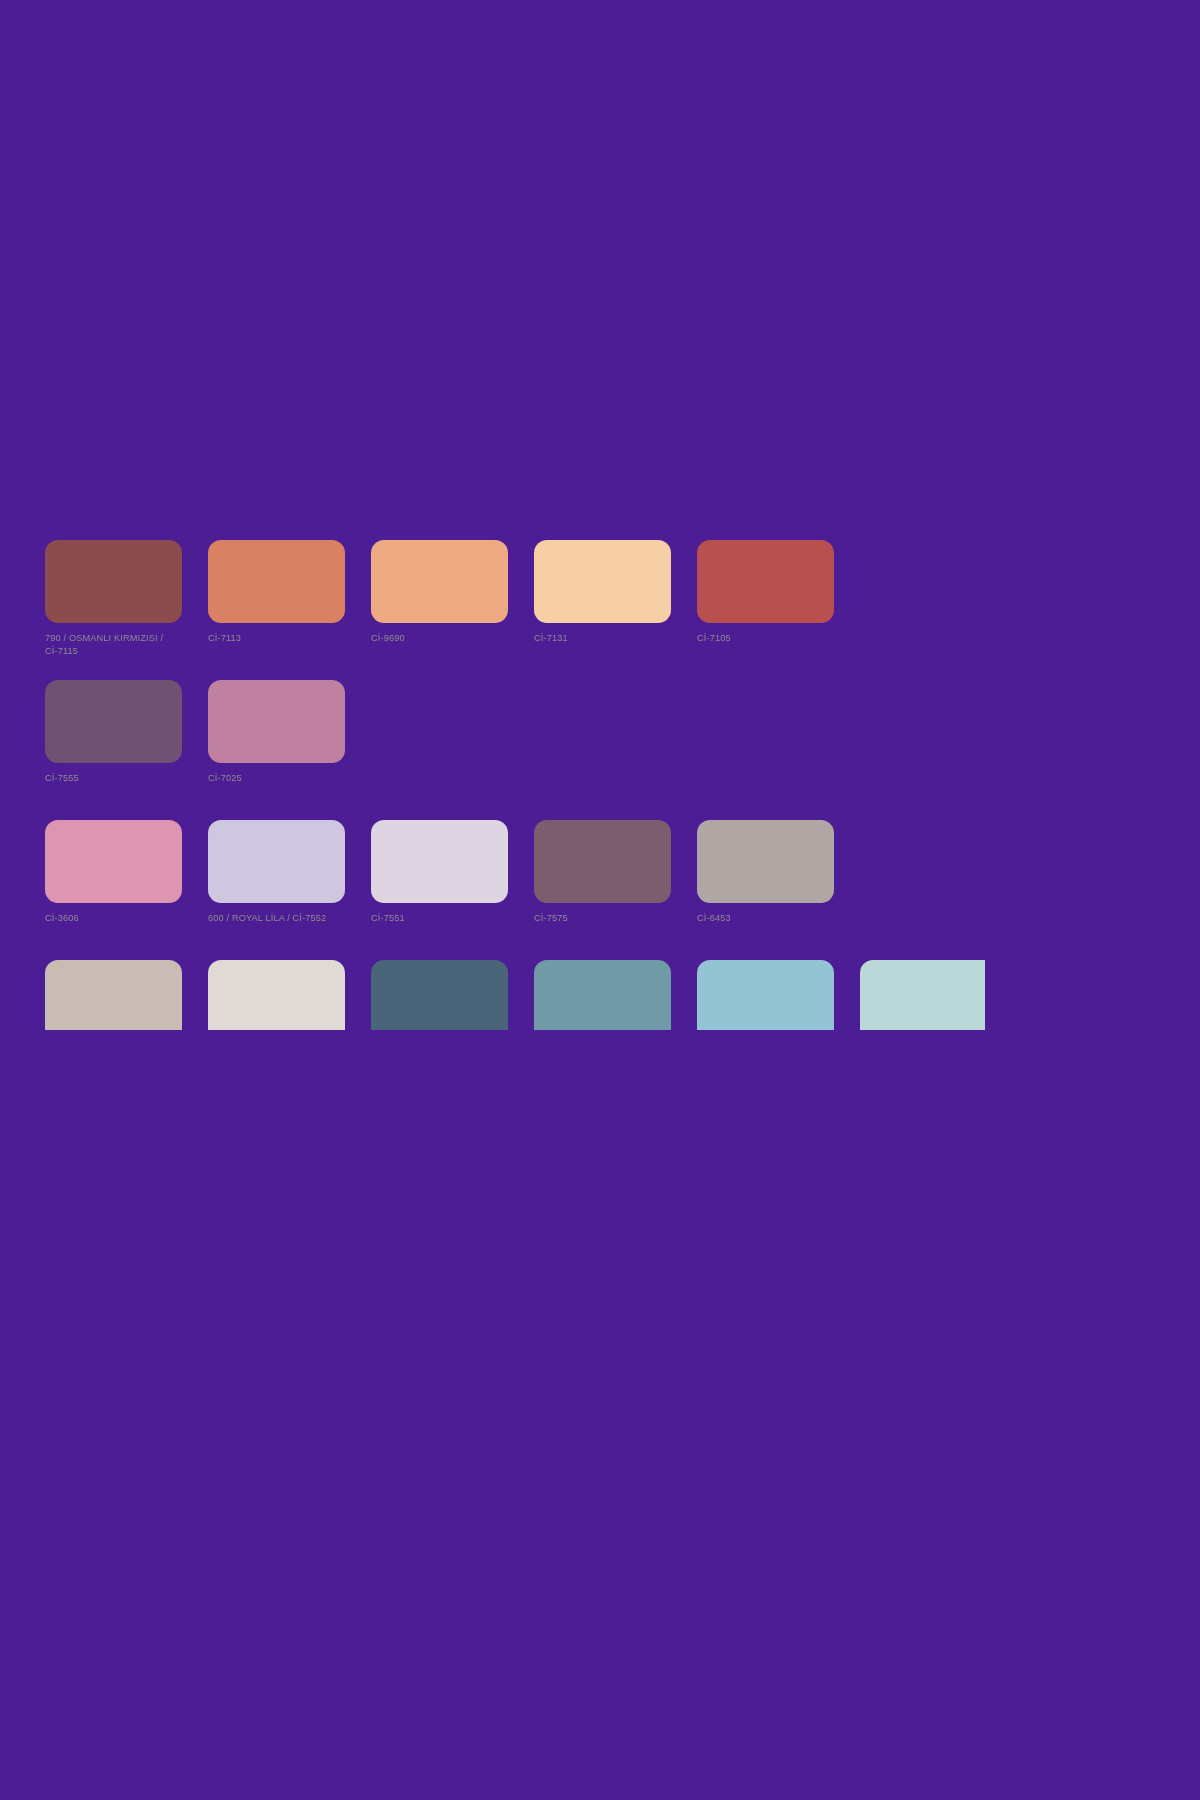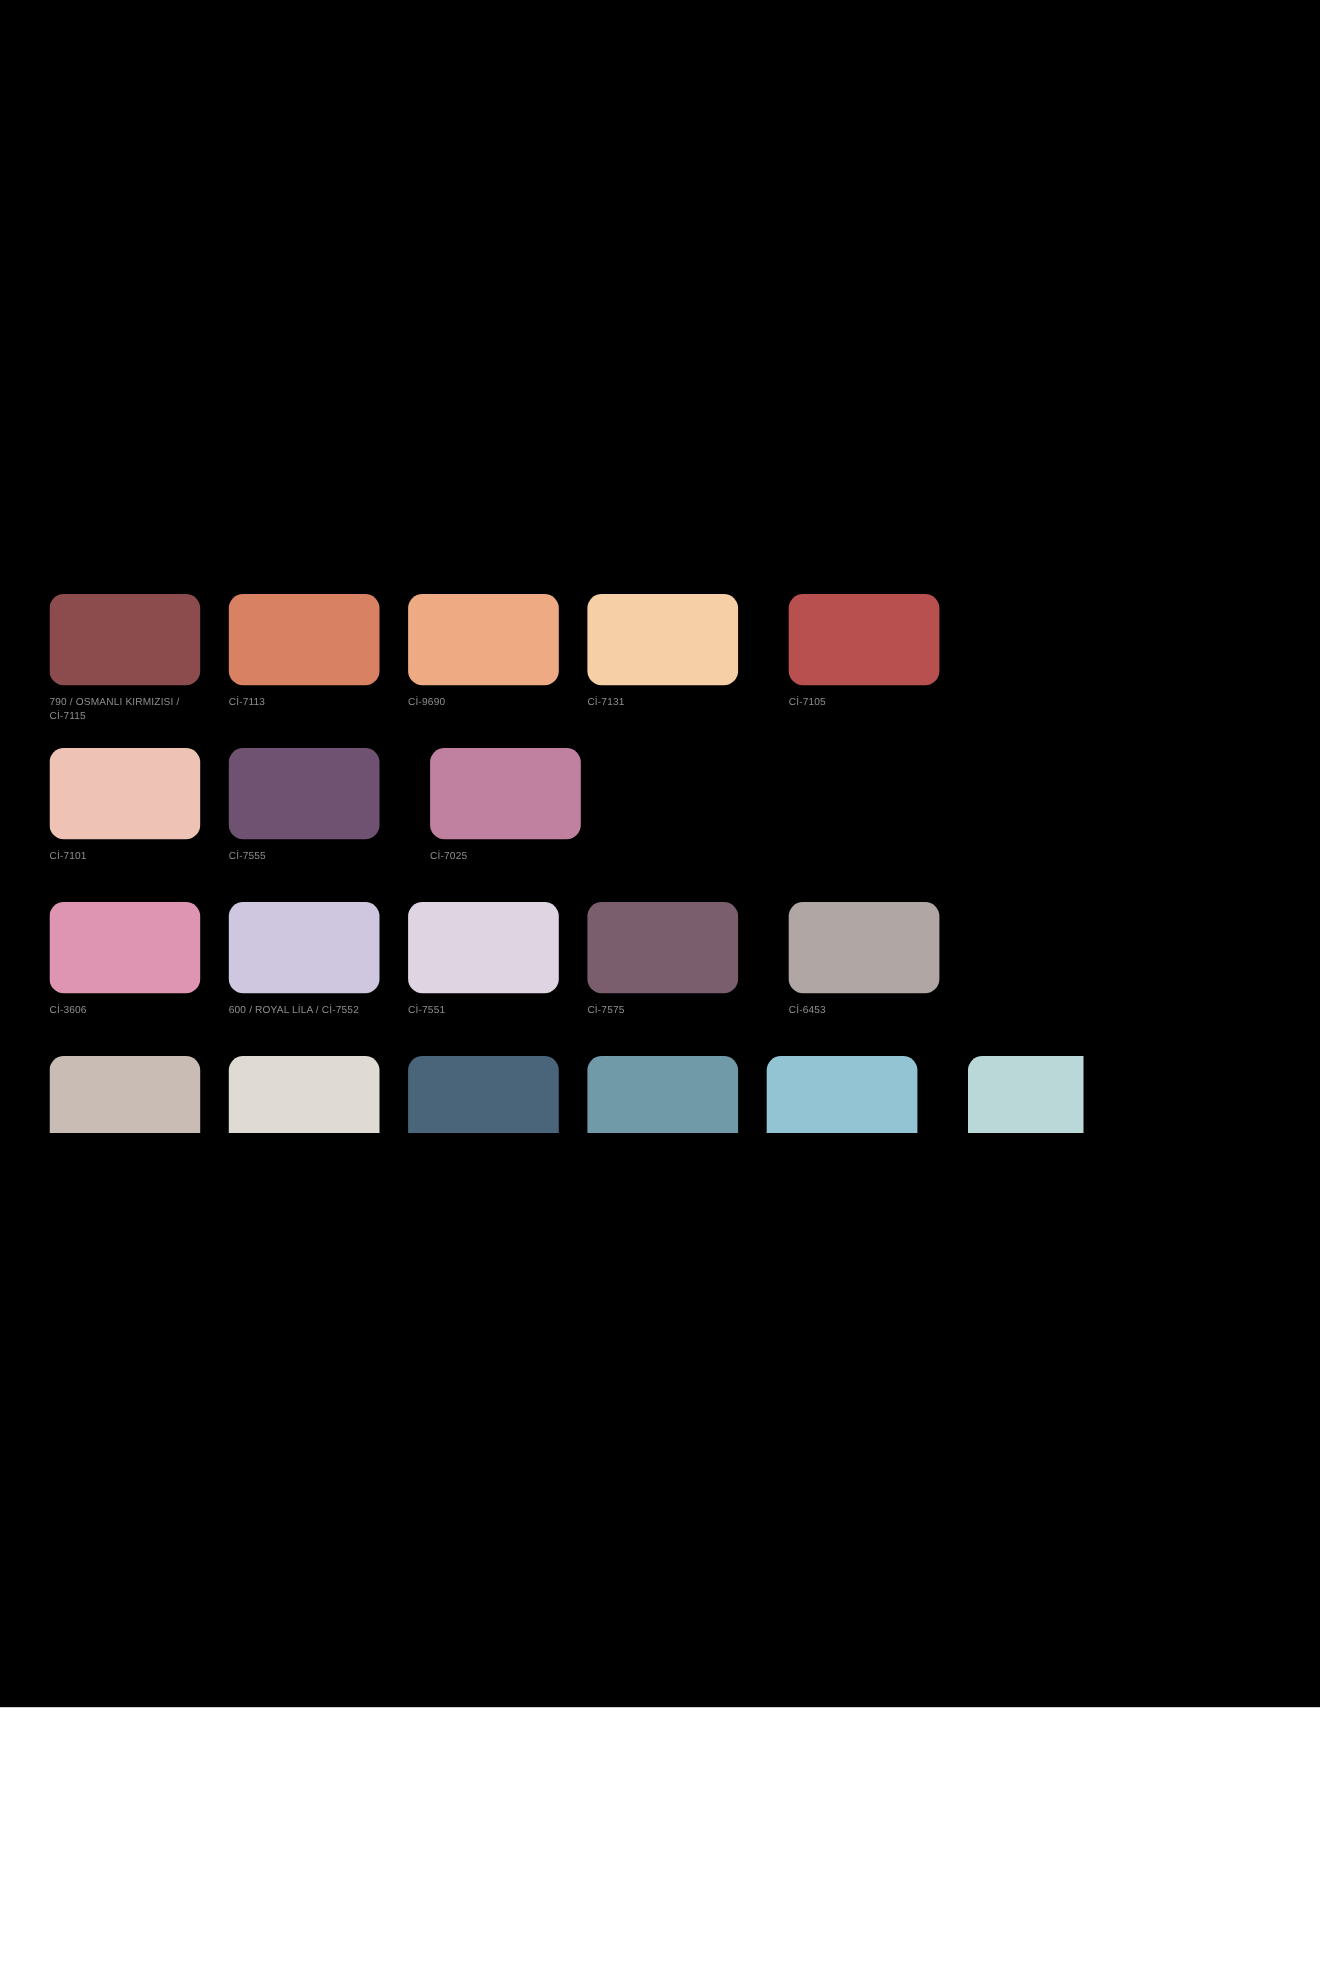--- a/index.html
+++ b/index.html
@@ -14,22 +14,22 @@
     position: relative;
     font-family: "Liberation Sans", sans-serif;
     overflow: hidden;
   }
 
   #palette-sheet {
     position: absolute;
     left: 0;
     top: 0;
     width: 1200px;
-    height: 1552px;
-    background: #000000;
+    height: 1800px;
+    background: #4c1d95;
   }
 
   #palette-grid {
     position: absolute;
     left: 45px;
     top: 540px;
     width: 940px;
     height: 490px;
     overflow: hidden;
   }
@@ -43,21 +43,20 @@
 
   .swatch-cell {
     width: 137px;
     margin-right: 26px;
     display: flex;
     flex-direction: column;
     align-items: flex-start;
   }
   .swatch-cell:last-child {
     margin-right: 0;
-    margin-left: 20px;
   }
 
   .swatch-chip {
     width: 137px;
     height: 83px;
     border-radius: 13px;
     flex: none;
   }
 
   .swatch-label {
@@ -93,24 +92,20 @@
         <div class="swatch-cell">
           <div class="swatch-chip" style="background: rgb(247, 207, 166);"></div>
           <div class="swatch-label">Cİ-7131</div>
         </div>
         <div class="swatch-cell">
           <div class="swatch-chip" style="background: rgb(183, 80, 79);"></div>
           <div class="swatch-label">Cİ-7105</div>
         </div>
       </div>
       <div class="swatch-row">
-        <div class="swatch-cell">
-          <div class="swatch-chip" style="background: rgb(238, 194, 180);"></div>
-          <div class="swatch-label">Cİ-7101</div>
-        </div>
         <div class="swatch-cell">
           <div class="swatch-chip" style="background: rgb(111, 82, 113);"></div>
           <div class="swatch-label">Cİ-7555</div>
         </div>
         <div class="swatch-cell">
           <div class="swatch-chip" style="background: rgb(192, 128, 159);"></div>
           <div class="swatch-label">Cİ-7025</div>
         </div>
       </div>
       <div class="swatch-row">

